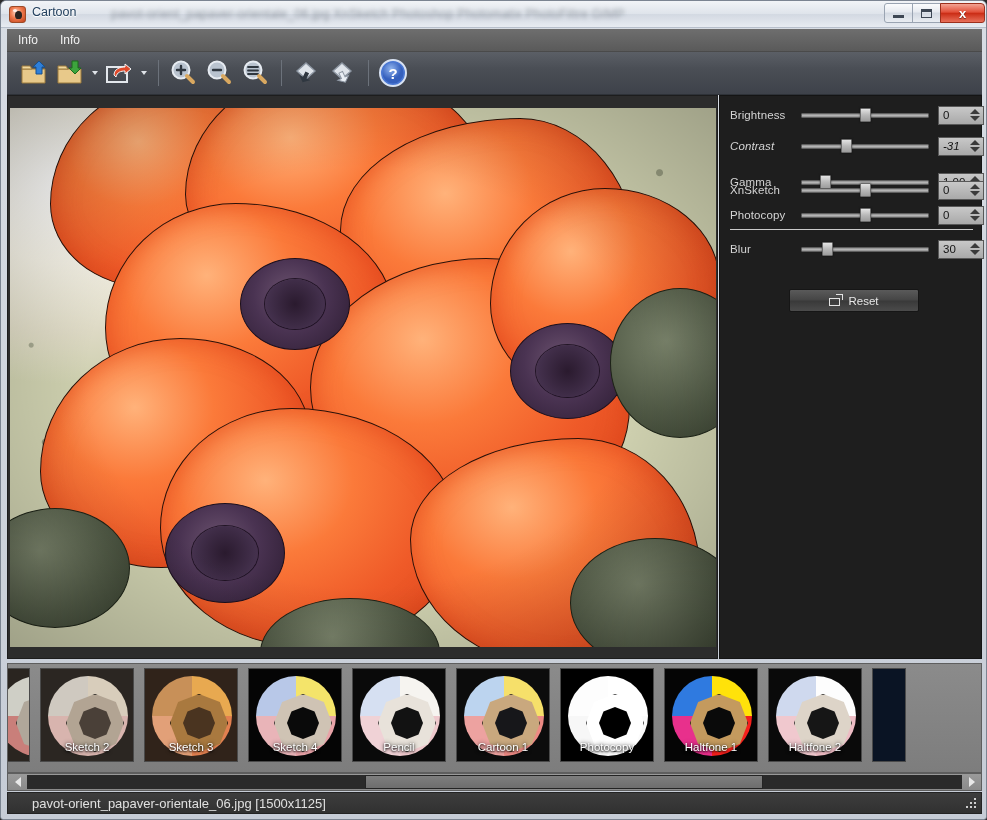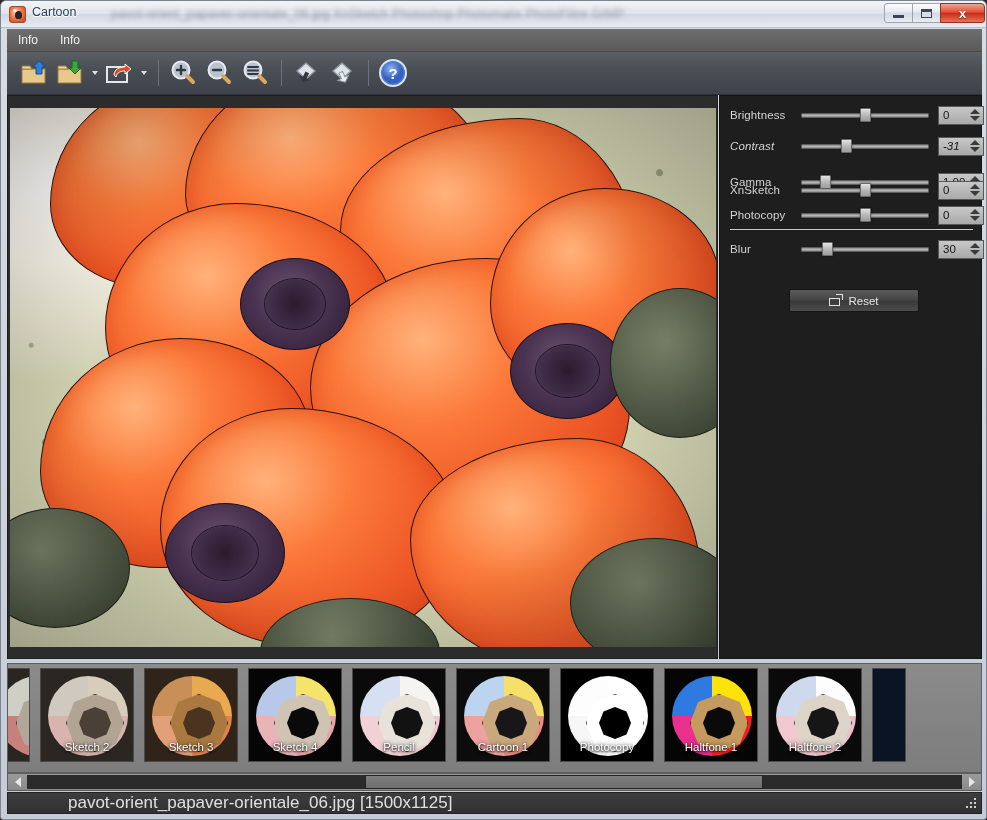--- a/index.html
+++ b/index.html
@@ -295,21 +295,21 @@
     border: 1px solid #242424; cursor: default;
   }
 
   
   #status-bar {
     position: absolute; left: 6px; top: 791px; width: 975px; height: 22px;
     background: linear-gradient(180deg,#3d3d3d 0%, #313131 100%);
     border: 1px solid #232323;
     display:flex; align-items:center;
   }
-  #status-text { font-size: 17px; color: #e0e0e0; padding-left: 12px; margin-left: 48px; }
+  #status-text { font-size: 13px; color: #e0e0e0; padding-left: 24px; }
   #resize-grip {
     position:absolute; right: 3px; bottom: 3px; width: 13px; height: 13px;
     background-image:
       radial-gradient(circle 1px at 2px 10px, #cfcfcf 99%, transparent),
       radial-gradient(circle 1px at 6px 10px, #cfcfcf 99%, transparent),
       radial-gradient(circle 1px at 10px 10px, #cfcfcf 99%, transparent),
       radial-gradient(circle 1px at 6px 6px, #cfcfcf 99%, transparent),
       radial-gradient(circle 1px at 10px 6px, #cfcfcf 99%, transparent),
       radial-gradient(circle 1px at 10px 2px, #cfcfcf 99%, transparent);
   }

